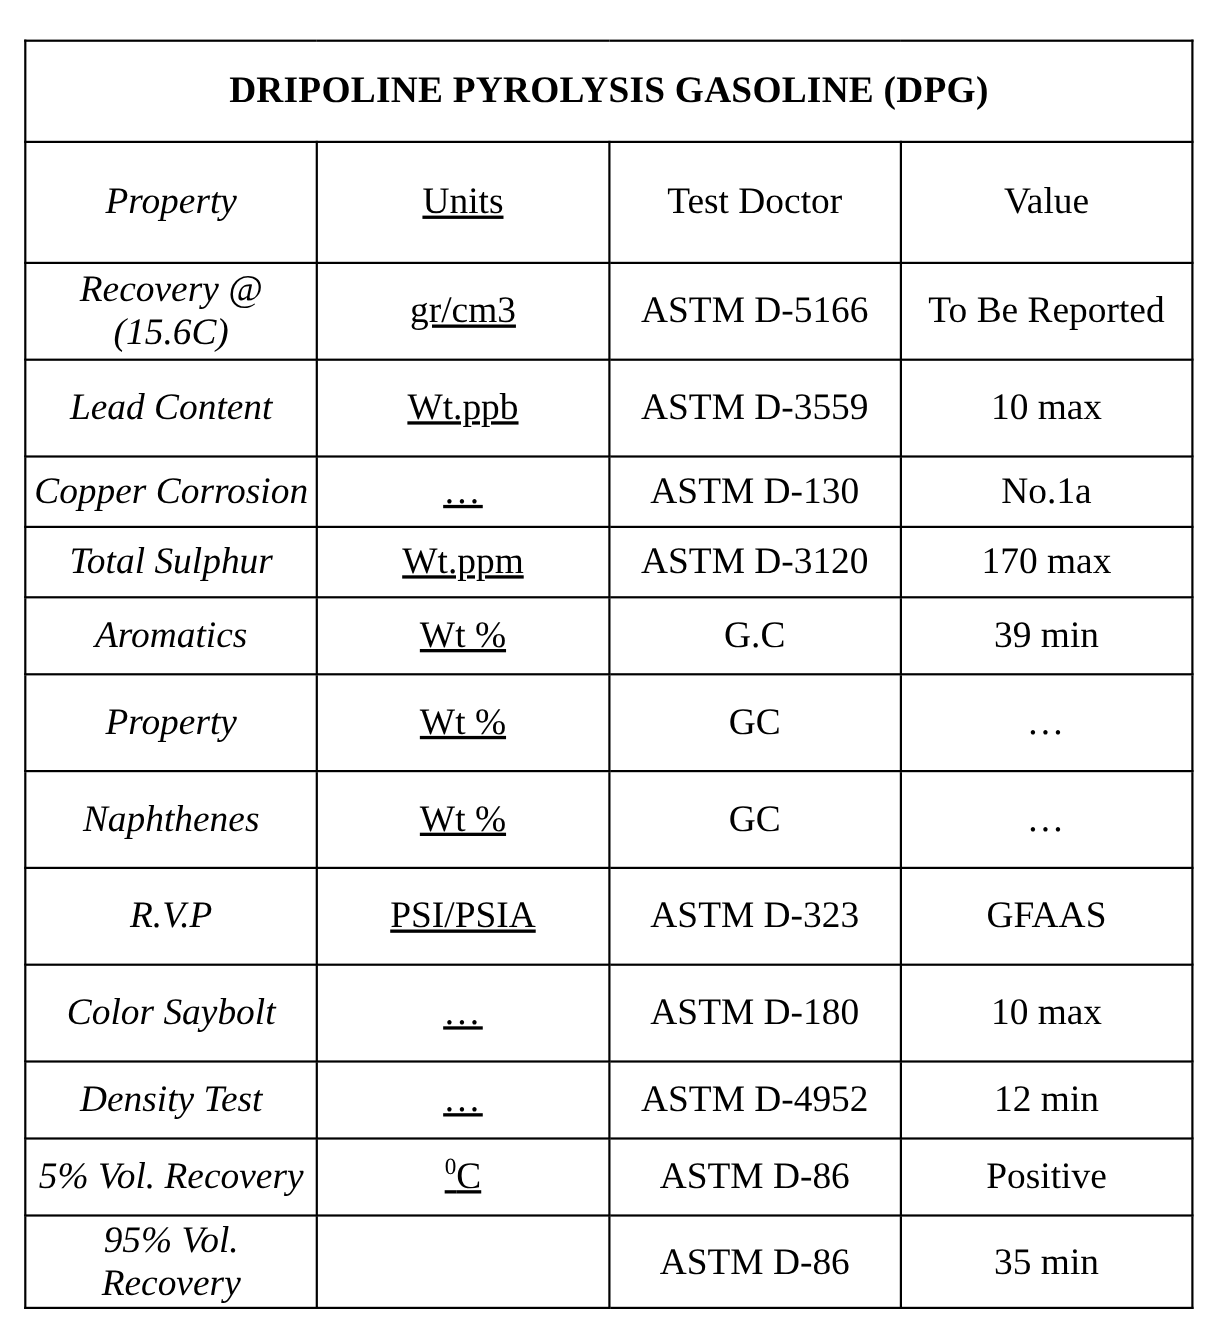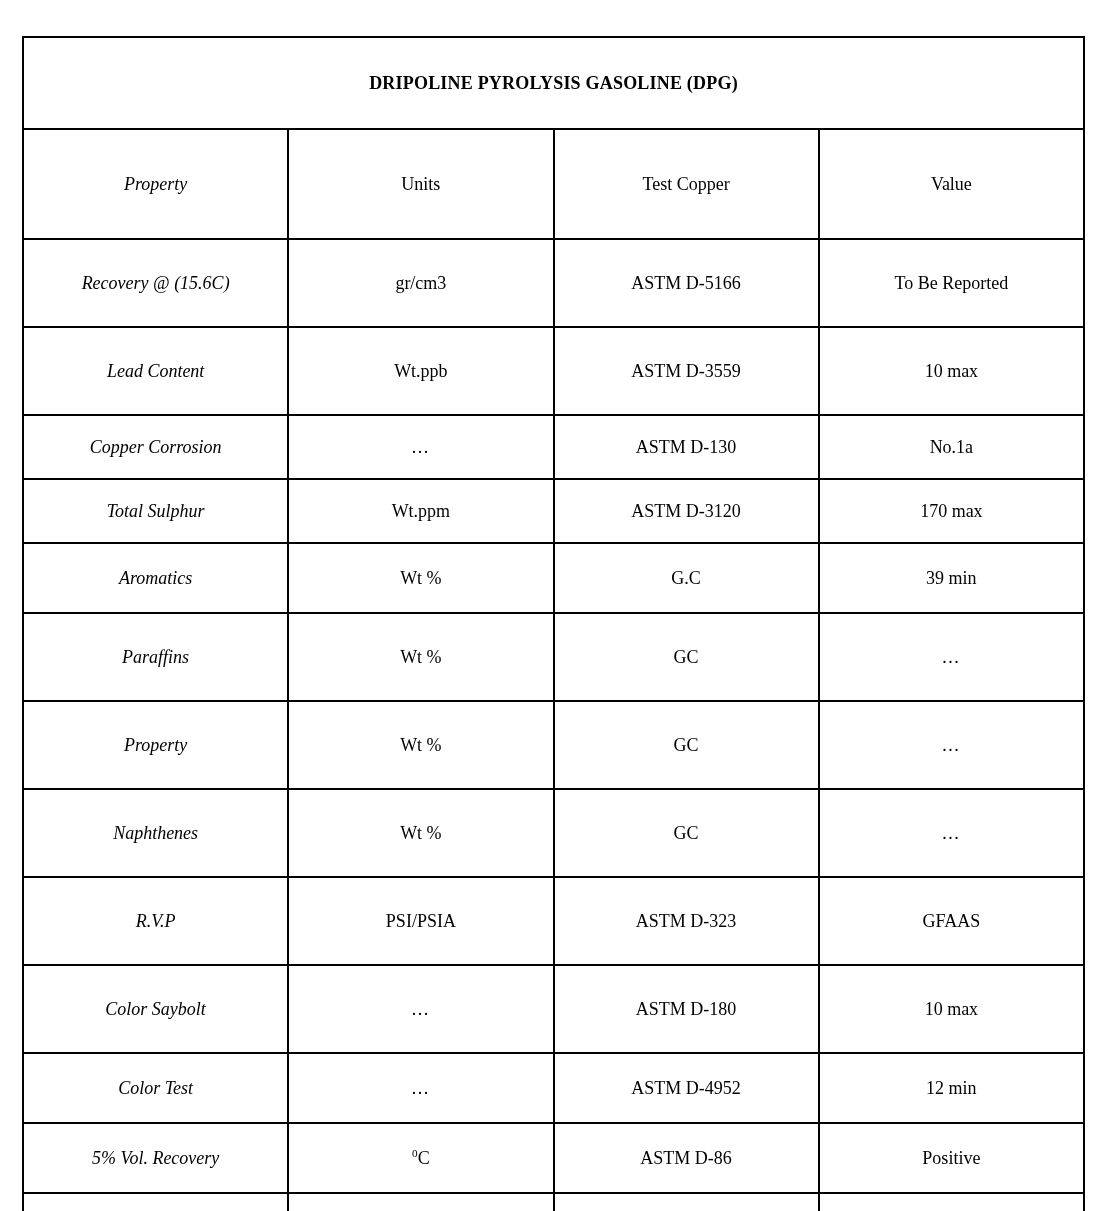--- a/index.html
+++ b/index.html
@@ -26,21 +26,21 @@
     width: 1063px;
     border-collapse: collapse;
     table-layout: fixed;
     background: #ffffff;
   }
 
   table.spec-table td {
     border: 2px solid #000000;
     text-align: center;
     vertical-align: middle;
-    font-size: 18px;
+    font-size: 34px;
     line-height: 1.15;
     padding: 2px 4px;
     background: #ffffff;
   }
 
   
   td.title-cell {
     background: #d9d9d9;
     font-weight: bold;
     font-size: 33px;
@@ -59,21 +59,21 @@
     height: 104px;
     font-weight: normal;
   }
 
   
   tr.r-tall td   { height: 82px; }
   tr.r-mid td    { height: 64px; }
   tr.r-short td  { height: 58px; }
 
   td.col-prop   { width: 300px; font-style: italic; }
-  td.col-units  { width: 202px; }
+  td.col-units  { width: 202px; text-decoration: underline; }
   td.col-method { width: 286px; }
   td.col-value  { width: 273px; }
 
   .sup {
     font-size: 0.62em;
     vertical-align: super;
     line-height: 0;
   }
 
   .ellip {
@@ -87,21 +87,21 @@
   <table class="spec-table">
     <tbody>
 
       <tr>
         <td class="title-cell" colspan="4">DRIPOLINE PYROLYSIS GASOLINE (DPG)</td>
       </tr>
 
       <tr>
         <td class="head-cell col-prop">Property</td>
         <td class="head-cell col-units">Units</td>
-        <td class="head-cell col-method">Test Copper</td>
+        <td class="head-cell col-method">Test Doctor</td>
         <td class="head-cell col-value">Value</td>
       </tr>
 
       <tr class="r-tall">
         <td class="col-prop">Recovery @ (15.6C)</td>
         <td class="col-units">gr/cm3</td>
         <td class="col-method">ASTM D-5166</td>
         <td class="col-value">To Be Reported</td>
       </tr>
 
@@ -126,26 +126,20 @@
         <td class="col-value">170 max</td>
       </tr>
 
       <tr class="r-mid">
         <td class="col-prop">Aromatics</td>
         <td class="col-units">Wt %</td>
         <td class="col-method">G.C</td>
         <td class="col-value">39 min</td>
       </tr>
 
-      <tr class="r-tall">
-        <td class="col-prop">Paraffins</td>
-        <td class="col-units">Wt %</td>
-        <td class="col-method">GC</td>
-        <td class="col-value ellip">…</td>
-      </tr>
 
       <tr class="r-tall">
         <td class="col-prop">Property</td>
         <td class="col-units">Wt %</td>
         <td class="col-method">GC</td>
         <td class="col-value ellip">…</td>
       </tr>
 
       <tr class="r-tall">
         <td class="col-prop">Naphthenes</td>
@@ -162,21 +156,21 @@
       </tr>
 
       <tr class="r-tall">
         <td class="col-prop">Color Saybolt</td>
         <td class="col-units ellip">…</td>
         <td class="col-method">ASTM D-180</td>
         <td class="col-value">10 max</td>
       </tr>
 
       <tr class="r-mid">
-        <td class="col-prop">Color Test</td>
+        <td class="col-prop">Density Test</td>
         <td class="col-units ellip">…</td>
         <td class="col-method">ASTM D-4952</td>
         <td class="col-value">12 min</td>
       </tr>
 
       <tr class="r-mid">
         <td class="col-prop">5% Vol. Recovery</td>
         <td class="col-units"><span class="sup">0</span><span>C</span></td>
         <td class="col-method">ASTM D-86</td>
         <td class="col-value">Positive</td>

